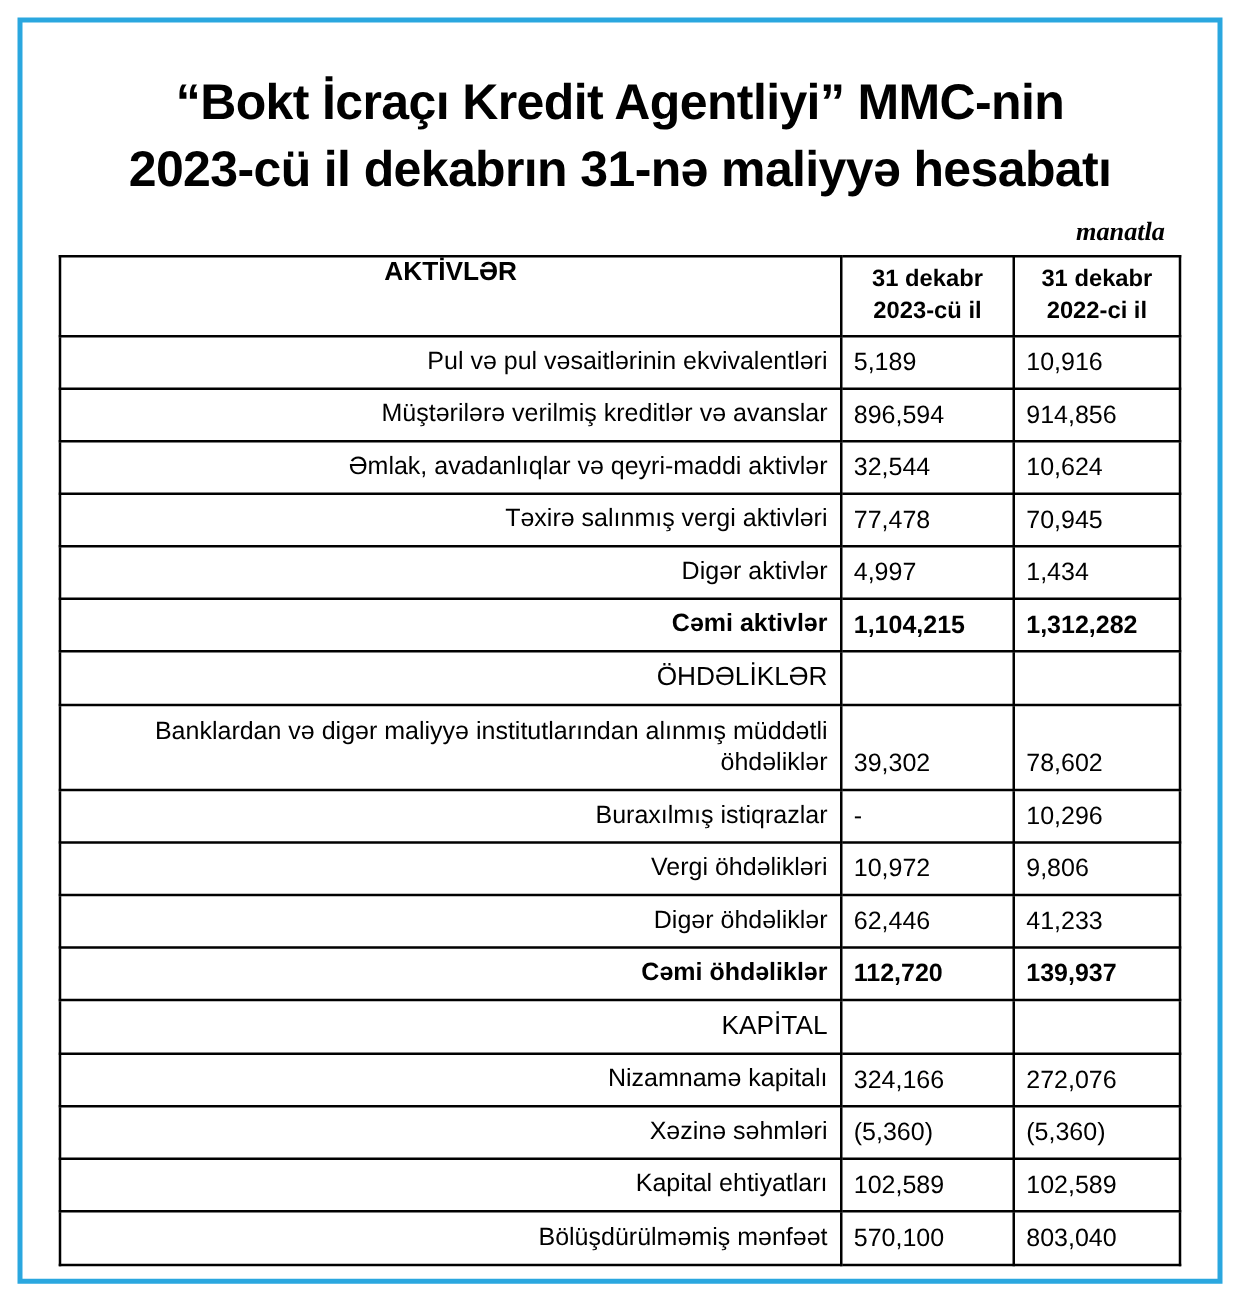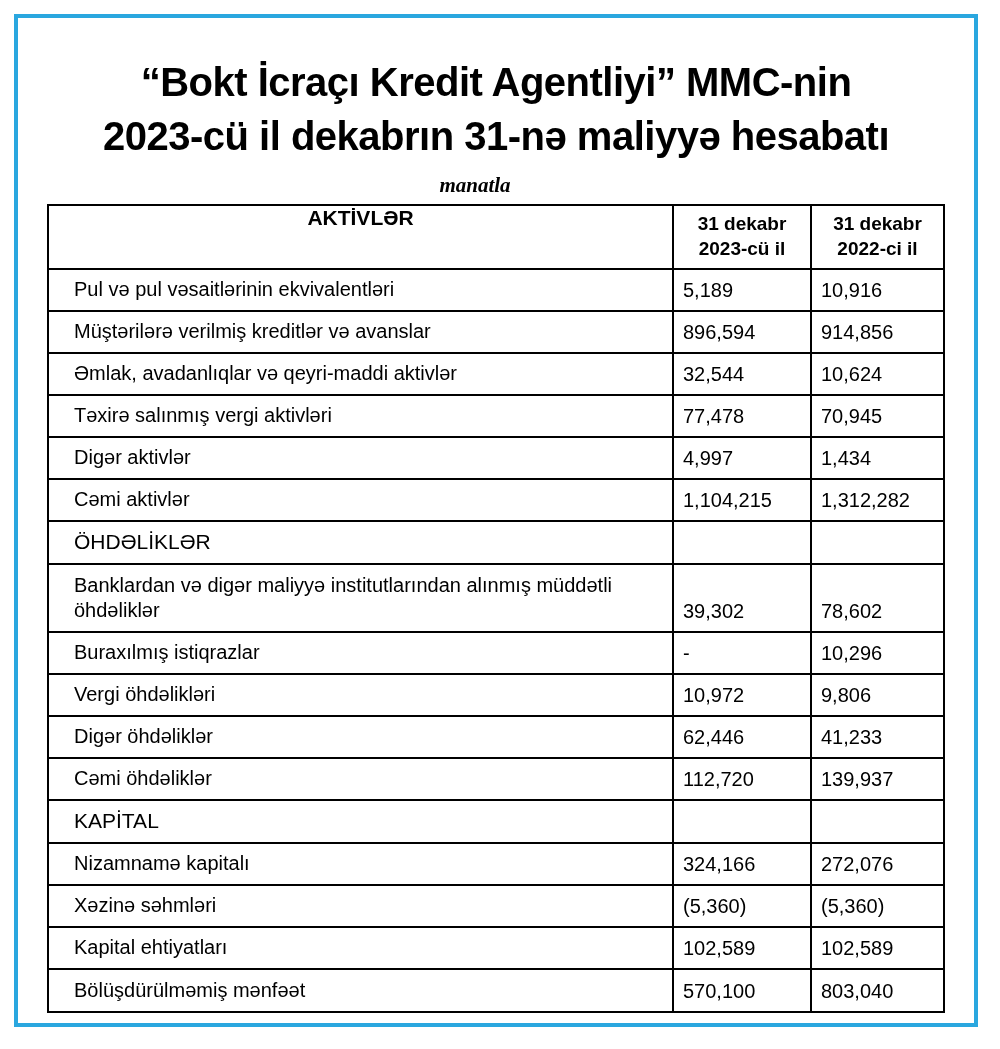--- a/index.html
+++ b/index.html
@@ -32,21 +32,21 @@
     font-weight: bold;
     font-size: 40px;
     line-height: 1.34;
     letter-spacing: -0.5px;
   }
   .unit-note {
     font-family: "Liberation Serif", serif;
     font-style: italic;
     font-weight: bold;
     font-size: 21px;
-    text-align: center;
+    text-align: right;
     margin: 10px 42px 6px 0;
   }
   table.fin-table {
     border-collapse: collapse;
     width: 896px;
     margin: 0 auto;
     table-layout: fixed;
   }
   .fin-table th, .fin-table td {
     border: 2px solid #000000;
@@ -65,28 +65,28 @@
   th.col-val {
     text-align: center;
     font-size: 19px;
     line-height: 1.3;
     padding: 6px 4px;
     vertical-align: middle;
     border-radius: 18px;
   }
   td.cell-label {
     padding: 7px 10px 8px 25px;
-    text-align: left;
+    text-align: right;
     line-height: 1.25;
   }
   td.cell-value {
     padding: 7px 6px 8px 9px;
     text-align: left;
   }
-  tr.row-total td { font-weight: normal; }
+  tr.row-total td { font-weight: bold; }
   tr.row-section td.cell-label {
     font-weight: normal;
     font-size: 21px;
   }
   tr.row-tall td.cell-label { padding-top: 8px; }
   tr.row-tall td.cell-value { padding-bottom: 8px; }
 </style>
 </head>
 <body>
 

